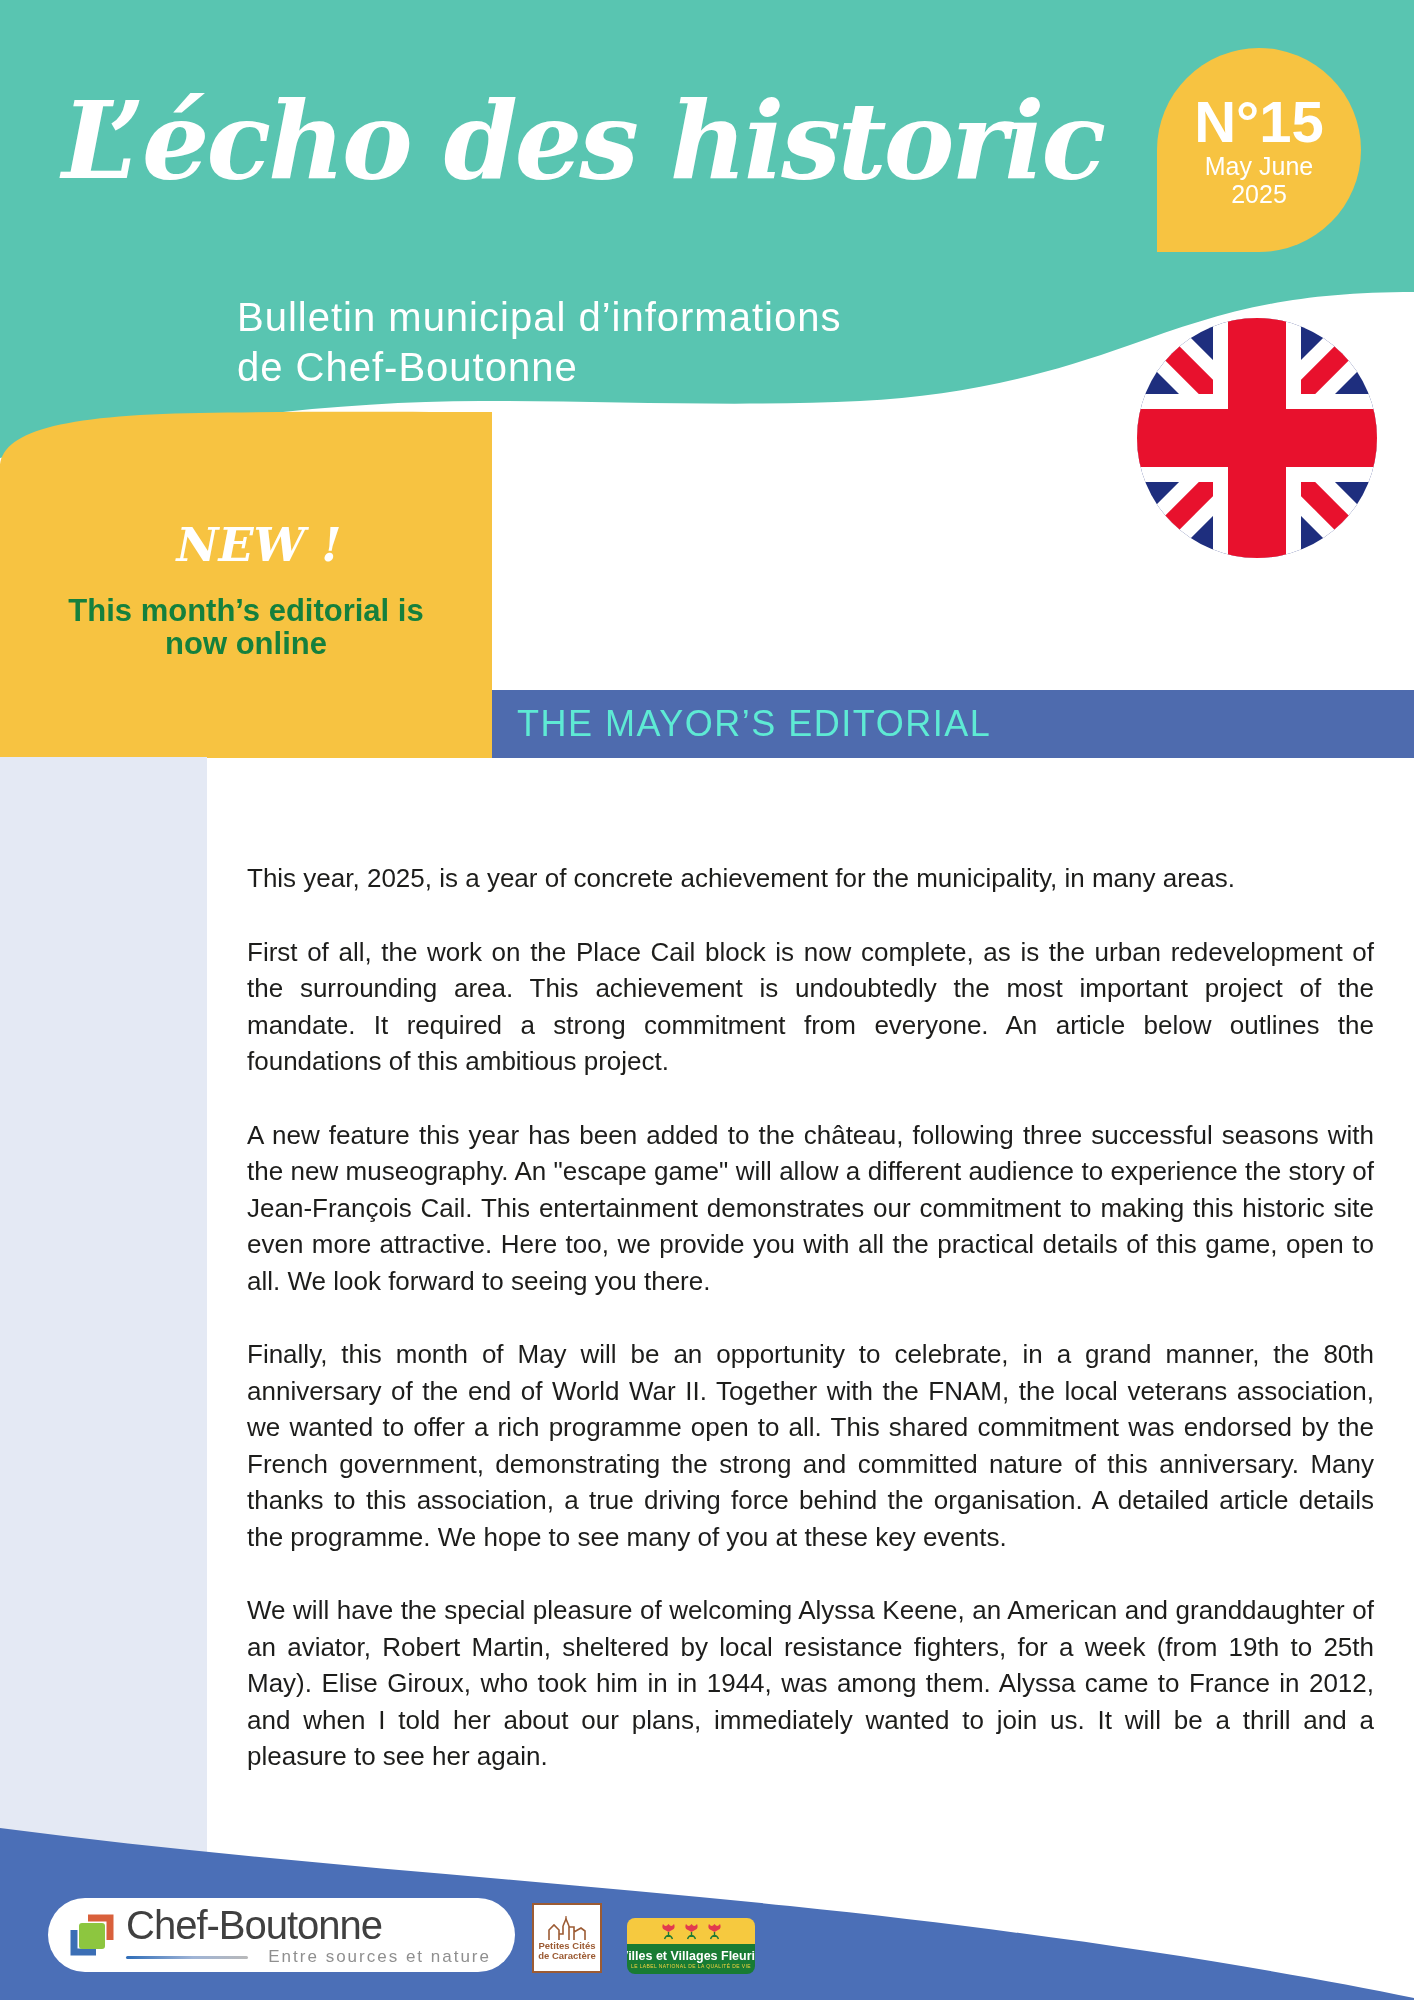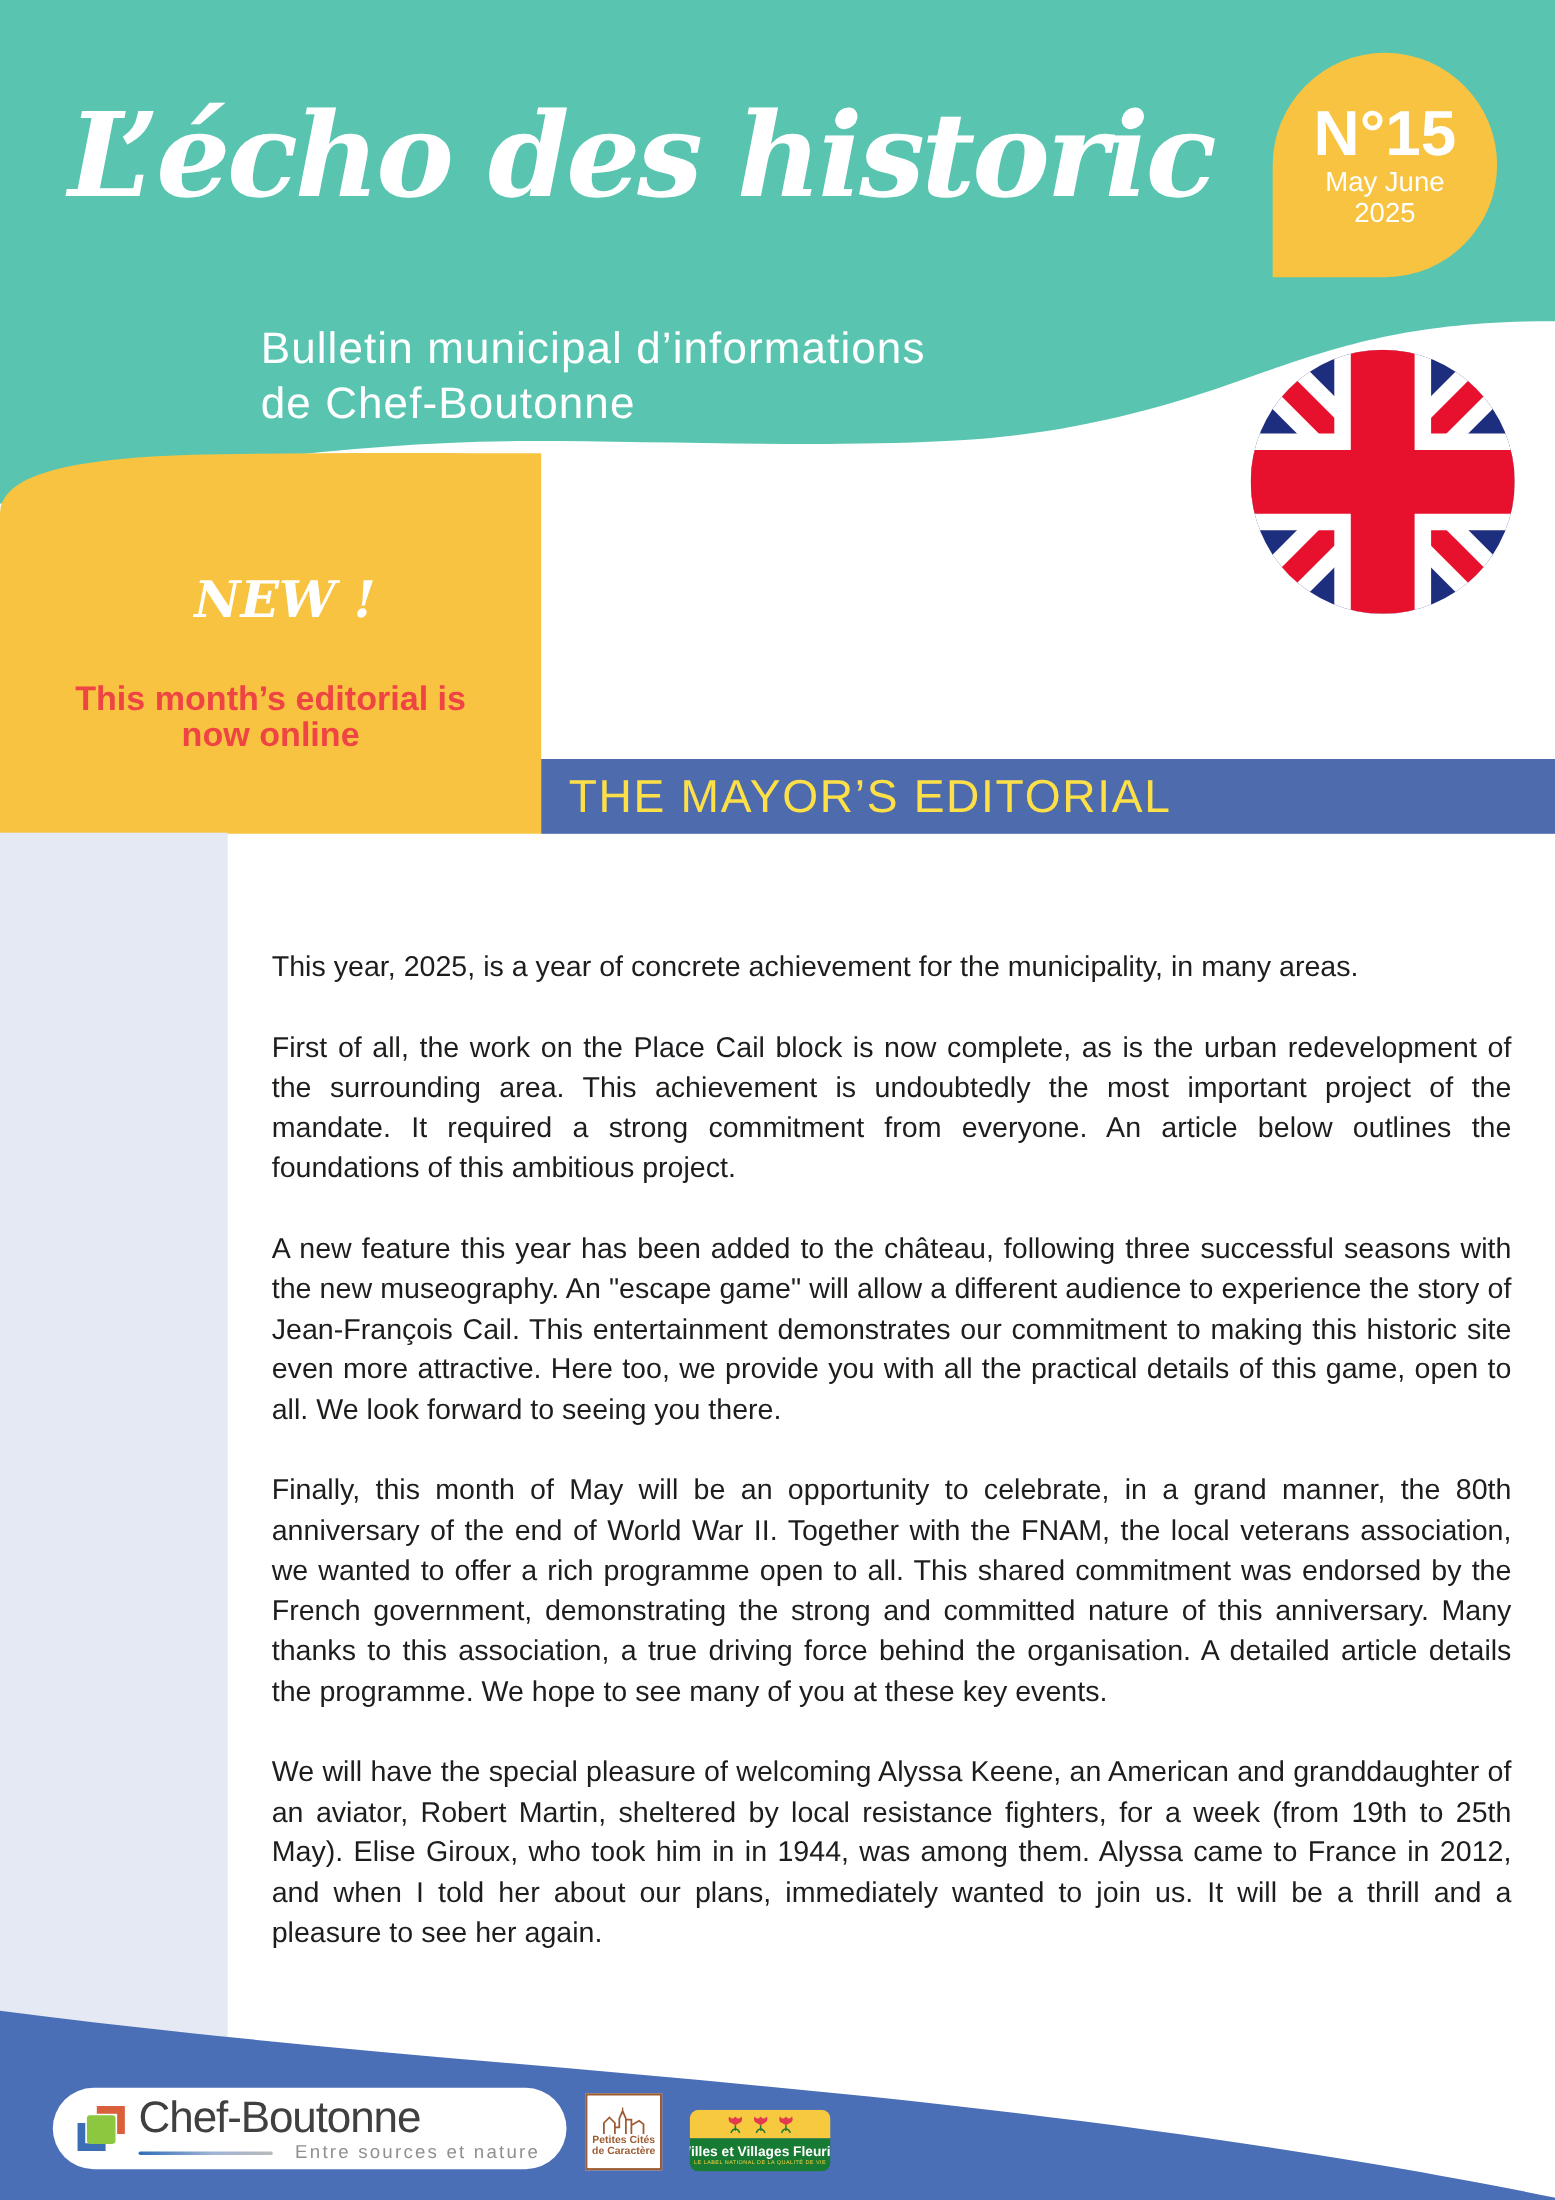--- a/index.html
+++ b/index.html
@@ -36,31 +36,31 @@
   
   .flag{position:absolute;left:1137px;top:318px;width:240px;height:240px;}
   
   .new-label{
     position:absolute;left:0;top:518px;width:518px;
     text-align:center;color:#ffffff;
     font-family:"DejaVu Serif", serif;font-style:italic;font-weight:bold;
     font-size:46px;
   }
   .new-text{
-    position:absolute;left:26px;top:618px;width:440px;
-    text-align:center;color:#ef4444;
+    position:absolute;left:26px;top:594px;width:440px;
+    text-align:center;color:#15803d;
     font-size:31px;line-height:33px;font-weight:600;
   }
   
   .section-banner{
     position:absolute;left:492px;top:690px;width:922px;height:68px;
     background:#4E6BAE;display:flex;align-items:center;
   }
   .section-banner-title{
-    color:#fde047;font-size:42px;letter-spacing:1.5px;padding-left:25px;font-weight:400;
+    color:#5eead4;font-size:36px;letter-spacing:1.5px;padding-left:25px;font-weight:400;
   }
   
   .side-strip{
     position:absolute;left:0;top:757px;width:207px;height:1100px;
     background:#E4E9F4;
   }
   
   .editorial{
     position:absolute;left:247px;top:860px;width:1127px;
     color:#1d1d1b;font-size:26px;line-height:36.5px;text-align:justify;

